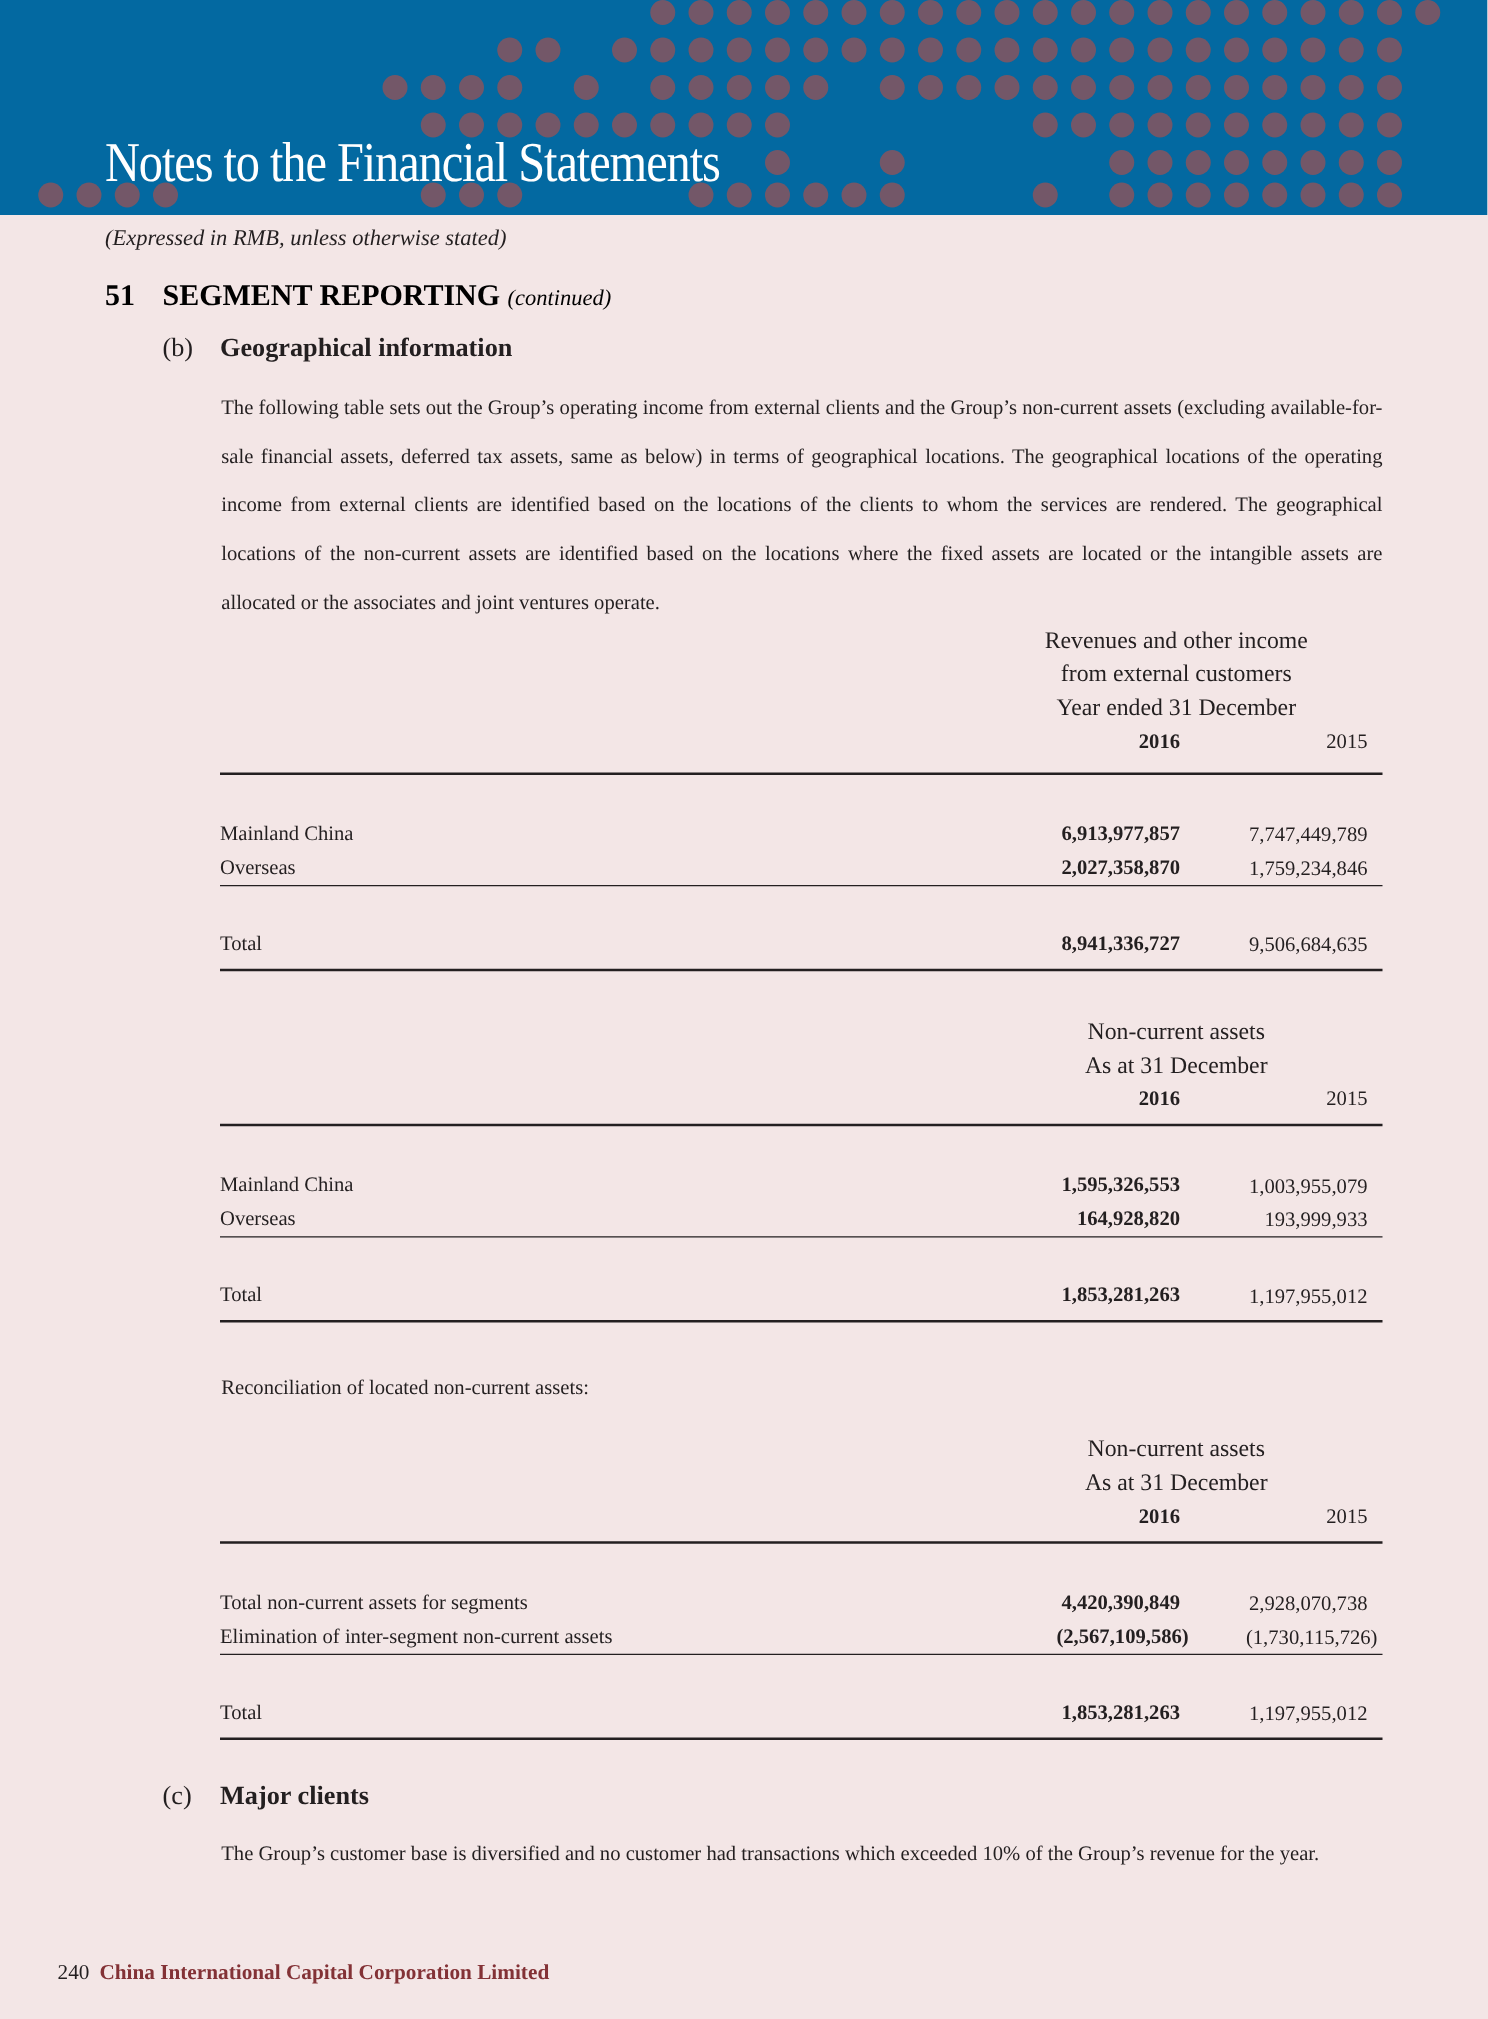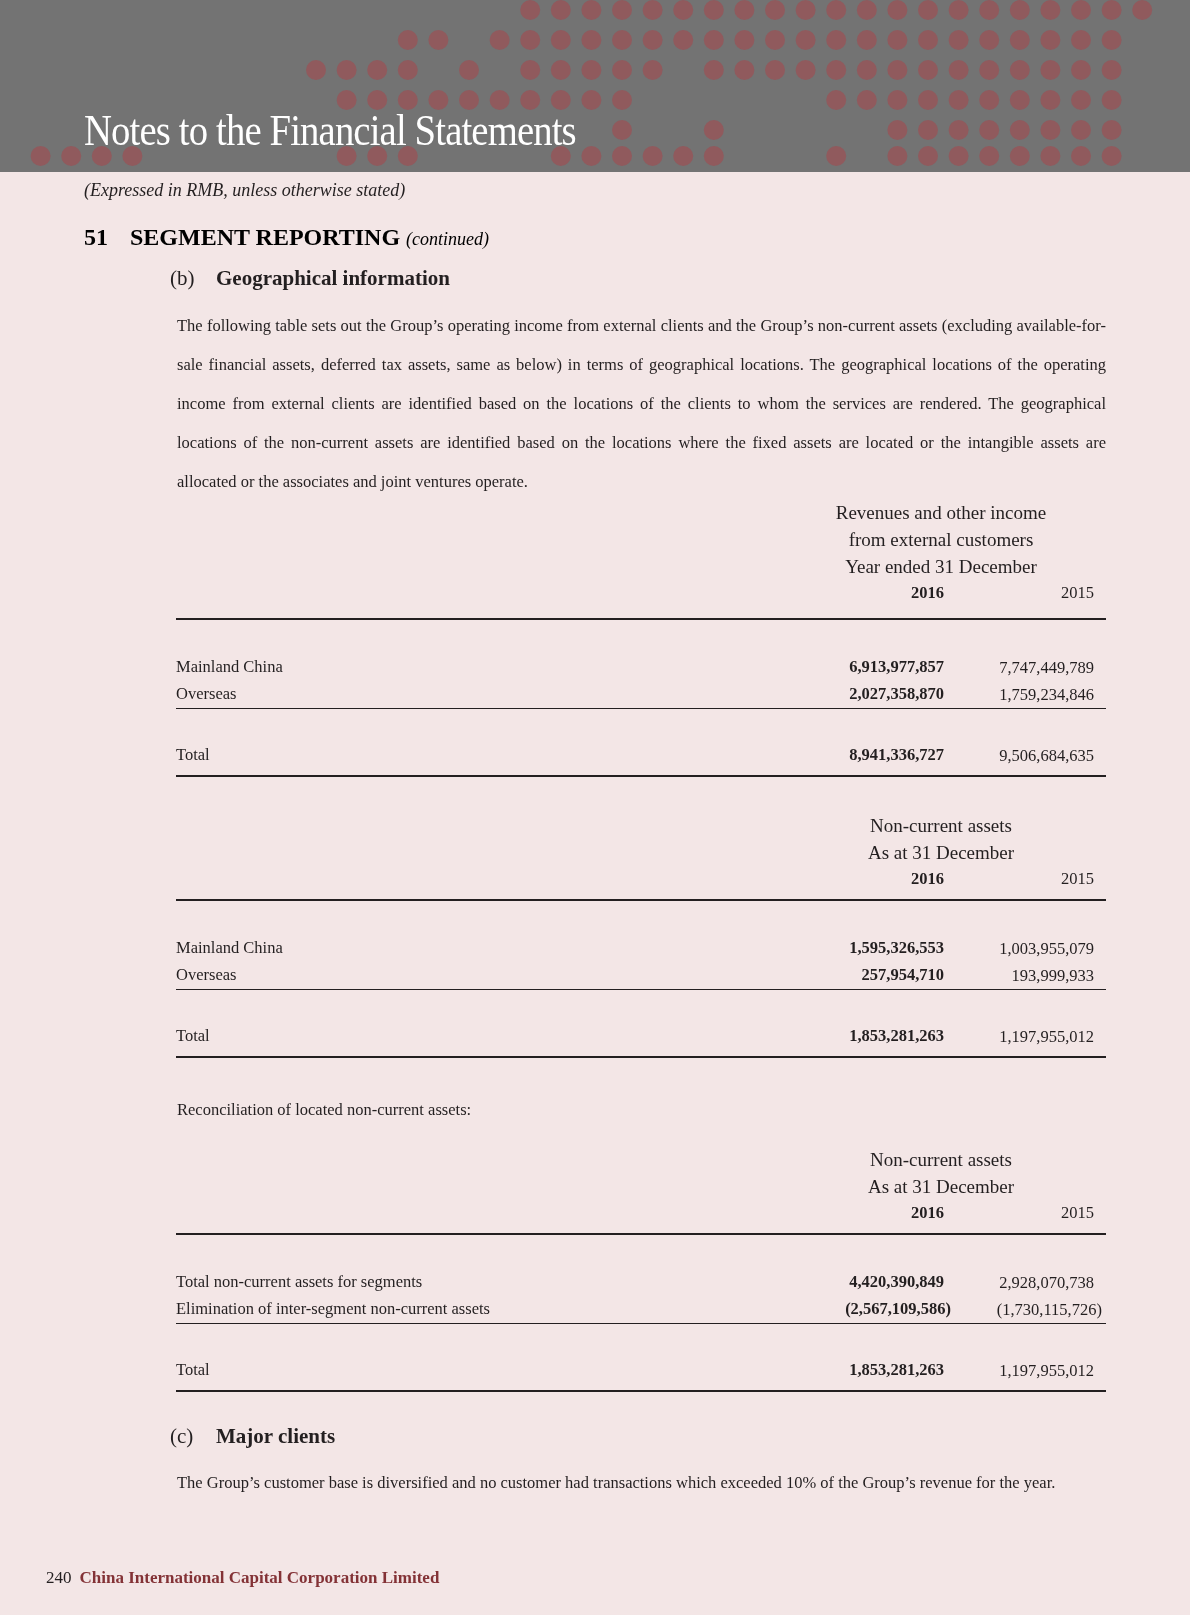--- a/index.html
+++ b/index.html
@@ -1,24 +1,24 @@
 <!DOCTYPE html>
 <html><head>
 <meta charset="utf-8">
 <style>
   html,body{margin:0;padding:0;}
   body{width:1190px;height:1615px;background:#f3e6e6;font-family:"Liberation Serif","DejaVu Serif",serif;color:#231f20;position:relative;overflow:hidden;}
-  .banner{position:absolute;left:0;top:0;width:1190px;height:172px;background:#737373;overflow:hidden;}
+  .banner{position:absolute;left:0;top:0;width:1190px;height:172px;background:#0369a1;overflow:hidden;}
   .banner svg{position:absolute;left:0;top:0;}
   .banner-title{position:absolute;left:84px;top:104px;font-size:45px;color:#ffffff;letter-spacing:-1px;white-space:nowrap;transform:scaleX(0.86);transform-origin:left top;}
   .subtitle{position:absolute;left:84px;top:180px;font-size:18px;font-style:italic;color:#231f20;}
   .section-heading{position:absolute;left:84px;top:224px;font-size:24px;font-weight:bold;color:#000000;white-space:nowrap;}
   .section-heading .num{display:inline-block;width:46px;}
   .section-heading .cont{font-size:18px;font-weight:normal;font-style:italic;}
-  .sub-heading{position:absolute;left:130px;font-size:21px;font-weight:bold;color:#231f20;white-space:nowrap;margin-left:40px;}
+  .sub-heading{position:absolute;left:130px;font-size:21px;font-weight:bold;color:#231f20;white-space:nowrap;}
   .sub-heading .lbl{display:inline-block;width:46px;font-weight:normal;}
   .para{position:absolute;left:177px;width:929px;font-size:16.5px;line-height:39px;text-align:justify;color:#231f20;}
   .tbl{position:absolute;left:176px;width:930px;}
   .hline{position:absolute;left:0;width:930px;background:#231f20;}
   .colhead{position:absolute;font-size:19px;font-weight:normal;text-align:center;white-space:nowrap;}
   .yr{position:absolute;font-size:16.5px;text-align:left;white-space:nowrap;}
   .row{position:absolute;left:0;width:930px;height:27px;font-size:16.5px;}
   .row .label{position:absolute;left:0;top:0;white-space:nowrap;}
   .row .v1{position:absolute;right:162px;top:0;font-weight:bold;white-space:nowrap;}
   .row .v2{position:absolute;right:12px;top:1px;white-space:nowrap;text-align:right;}
@@ -202,21 +202,21 @@
   <div class="yr" style="right:12px;top:54px;">2015</div>
   <div class="hline" style="top:84px;height:2px;"></div>
 
   <div class="row" style="top:123px;">
     <span class="label">Mainland China</span>
     <span class="v1">1,595,326,553</span>
     <span class="v2">1,003,955,079</span>
   </div>
   <div class="row" style="top:150px;">
     <span class="label">Overseas</span>
-    <span class="v1">257,954,710</span>
+    <span class="v1">164,928,820</span>
     <span class="v2">193,999,933</span>
   </div>
   <div class="hline" style="top:174px;height:1px;"></div>
   <div class="row" style="top:211px;">
     <span class="label">Total</span>
     <span class="v1">1,853,281,263</span>
     <span class="v2">1,197,955,012</span>
   </div>
   <div class="hline" style="top:241px;height:2px;"></div>
 </div>

